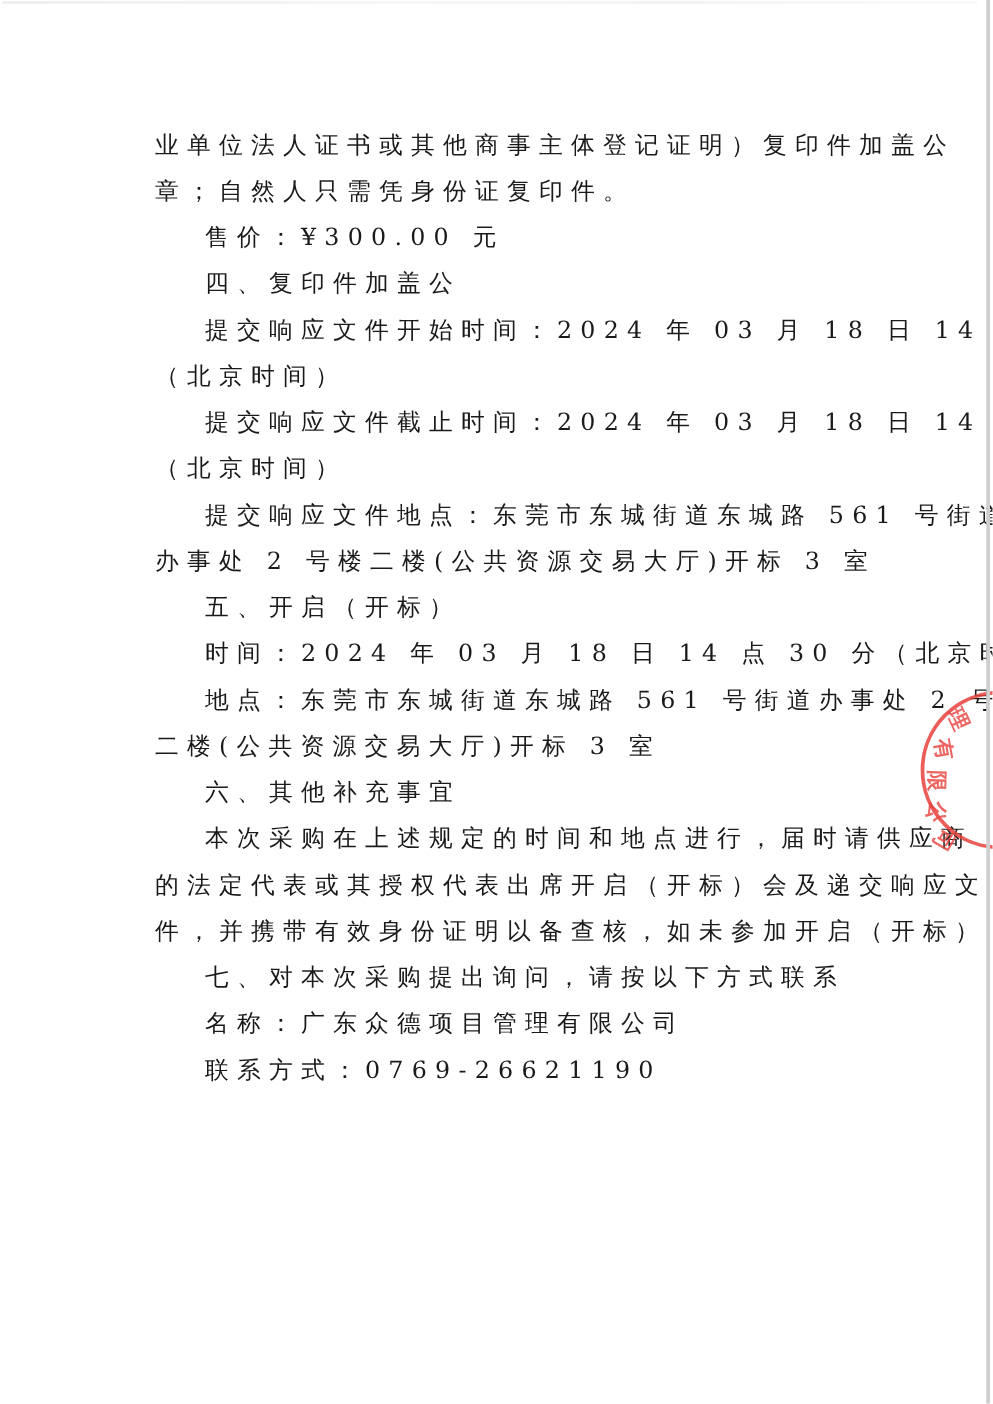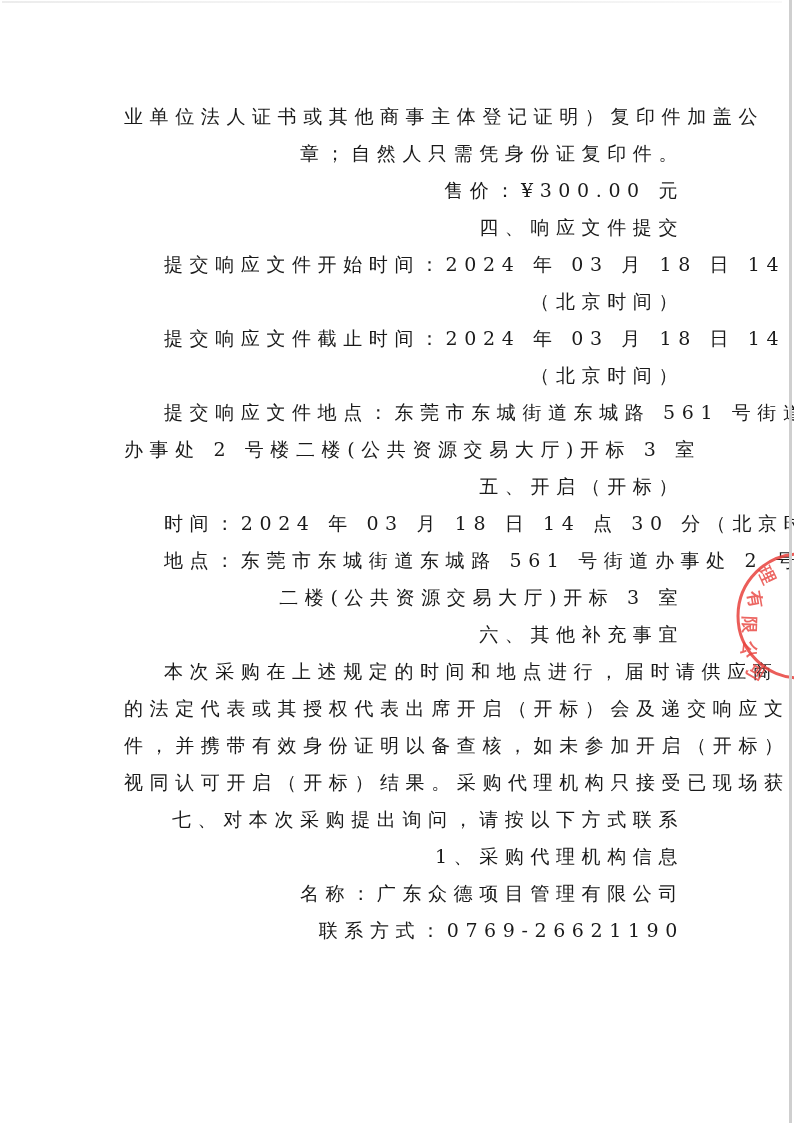--- a/index.html
+++ b/index.html
@@ -32,21 +32,20 @@
       position: absolute;
       right: 2px; top: 0;
       width: 3px; height: 1123px;
       background: #cfcfcf;
     }
     .body-text {
       position: absolute;
       left: 124px;
       top: 98px;
       width: 560px;
-      text-align: right;
     }
     .line {
       height: 37px;
       line-height: 37px;
       font-size: 19px;
       letter-spacing: 6.6px;
       white-space: nowrap;
     }
     .line.indent { padding-left: 40px; }
     .line.heading { }
@@ -62,38 +61,36 @@
 </head>
 <body>
 
 <div class="page">
   <div class="top-scan-line"></div>
 
   <div class="body-text">
     <div class="line">业单位法人证书或其他商事主体登记证明）复印件加盖公</div>
     <div class="line">章；自然人只需凭身份证复印件。</div>
     <div class="line indent">售价：¥300.00 元</div>
-    <div class="line indent heading">四、响应文件提交</div>
+    <div class="line indent heading">四、复印件加盖公</div>
     <div class="line indent">提交响应文件开始时间：2024 年 03 月 18 日 14 点 00 分</div>
     <div class="line">（北京时间）</div>
     <div class="line indent">提交响应文件截止时间：2024 年 03 月 18 日 14 点 30 分</div>
     <div class="line">（北京时间）</div>
     <div class="line indent">提交响应文件地点：东莞市东城街道东城路 561 号街道</div>
     <div class="line">办事处 2 号楼二楼(公共资源交易大厅)开标 3 室</div>
     <div class="line indent heading">五、开启（开标）</div>
     <div class="line indent">时间：2024 年 03 月 18 日 14 点 30 分（北京时间）</div>
     <div class="line indent">地点：东莞市东城街道东城路 561 号街道办事处 2 号楼</div>
     <div class="line">二楼(公共资源交易大厅)开标 3 室</div>
     <div class="line indent heading">六、其他补充事宜</div>
     <div class="line indent">本次采购在上述规定的时间和地点进行，届时请供应商</div>
     <div class="line">的法定代表或其授权代表出席开启（开标）会及递交响应文</div>
     <div class="line">件，并携带有效身份证明以备查核，如未参加开启（开标），</div>
-    <div class="line">视同认可开启（开标）结果。采购代理机构只接受已现场获</div>
     <div class="line indent heading">七、对本次采购提出询问，请按以下方式联系</div>
-    <div class="line indent">1、采购代理机构信息</div>
     <div class="line indent">名称：广东众德项目管理有限公司</div>
     <div class="line indent">联系方式：0769-26621190</div>
   </div>
 
   <svg class="seal" viewBox="0 0 140 140" xmlns="http://www.w3.org/2000/svg">
     <circle cx="70" cy="68" r="62" fill="none" stroke="#e8413c" stroke-width="3" opacity="0.85"></circle>
     <g fill="#e8413c" opacity="0.8" font-family="DejaVu Sans, sans-serif" font-size="17" font-weight="bold">
       <text transform="translate(28 22) rotate(65)">理</text>
       <text transform="translate(18 44) rotate(80)">有</text>
       <text transform="translate(14 68) rotate(92)">限</text>

